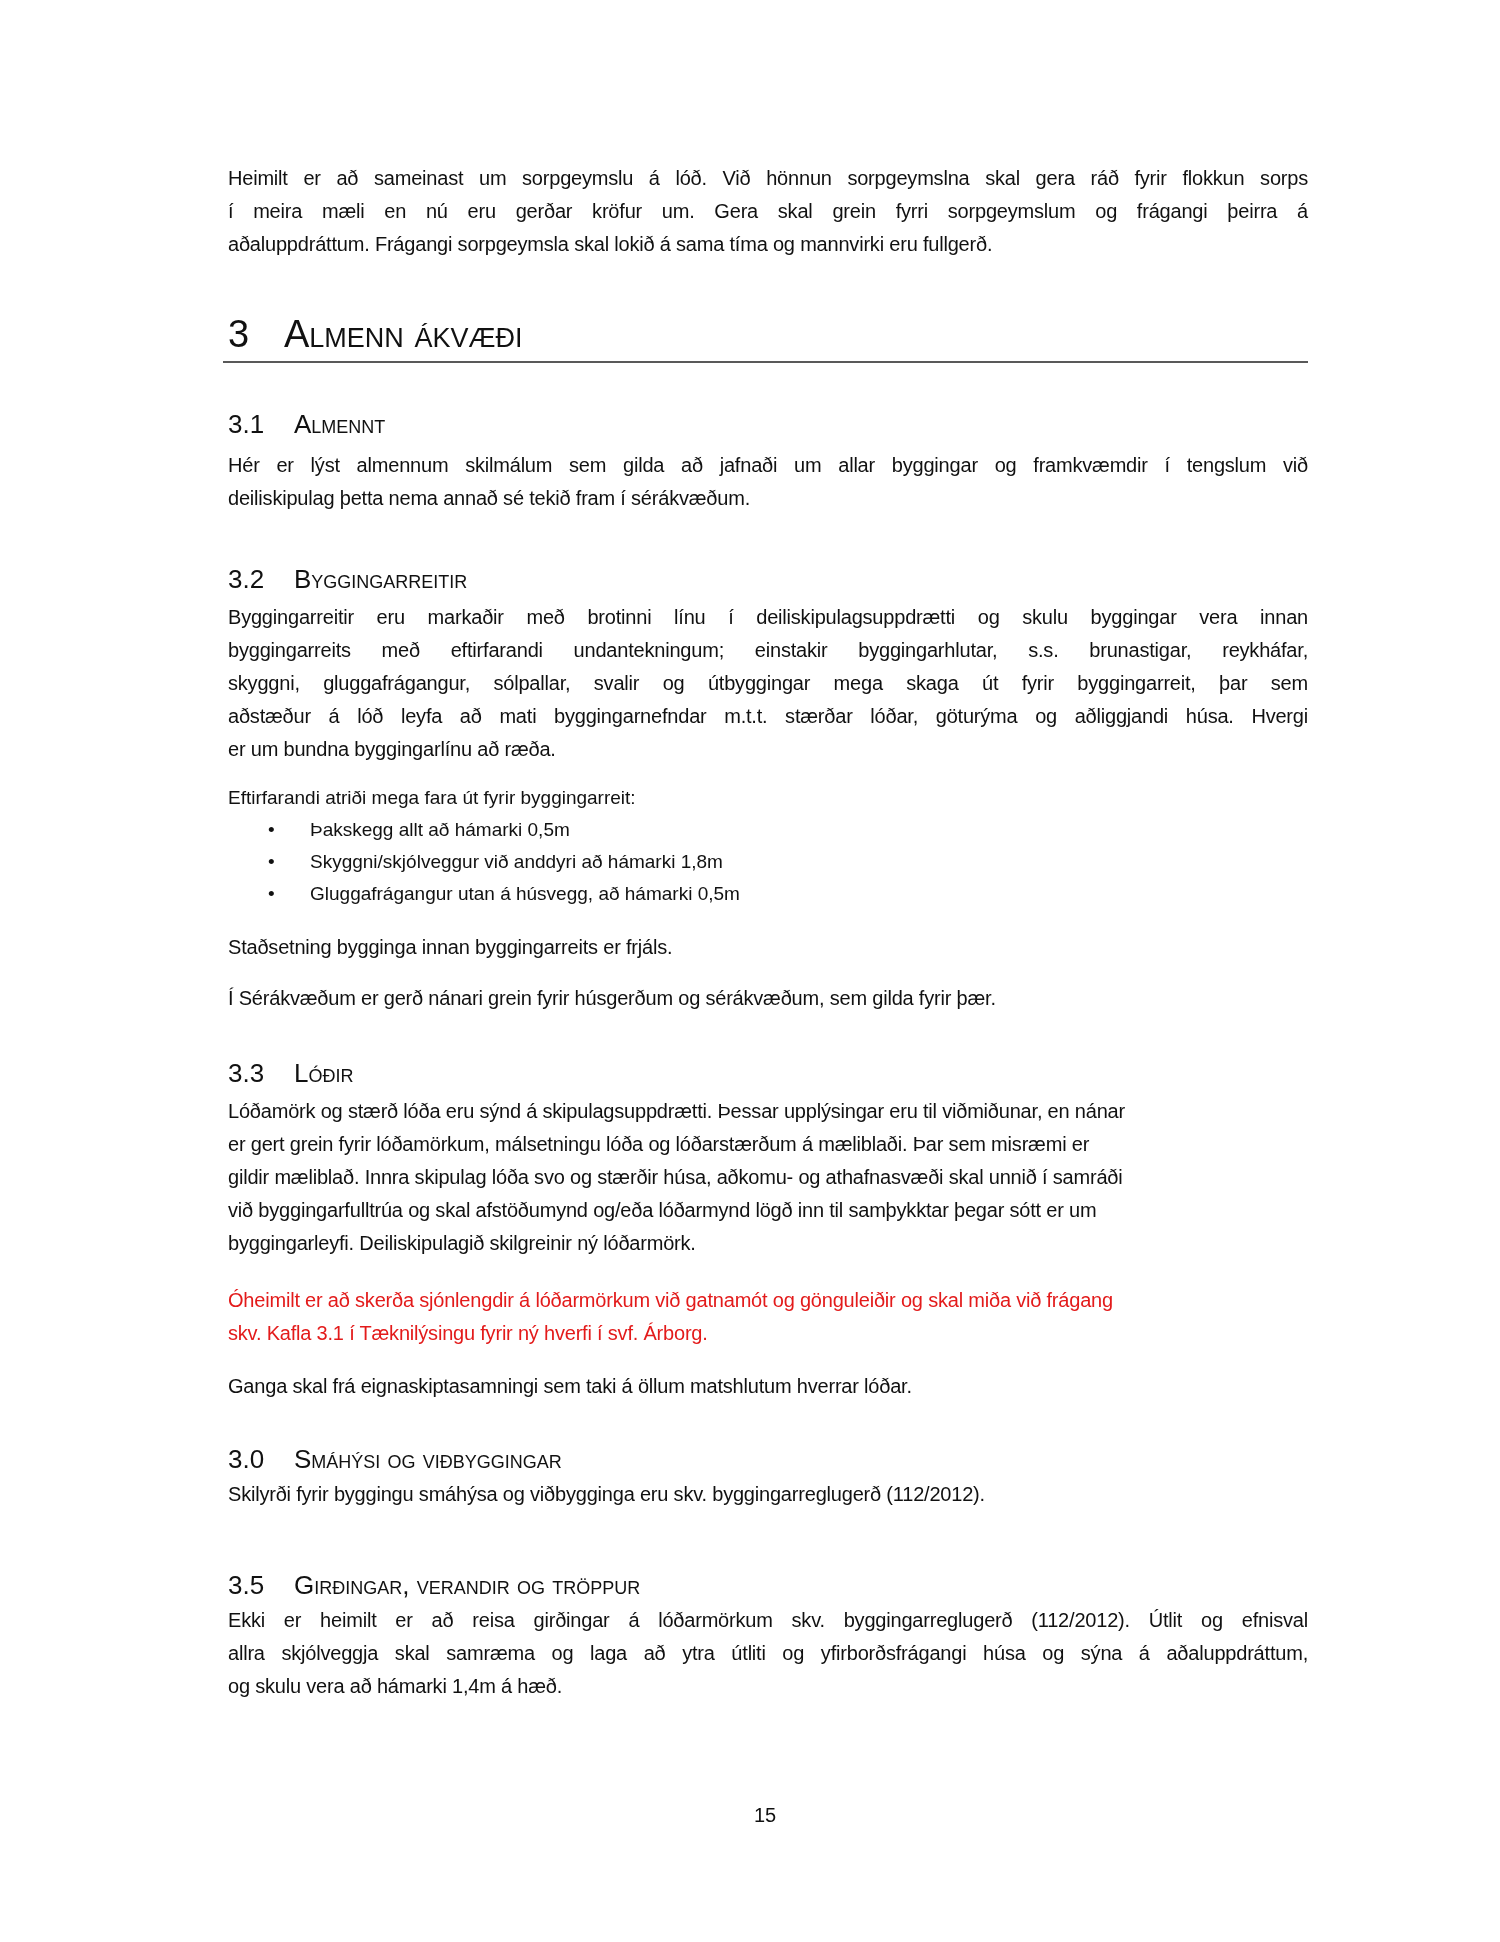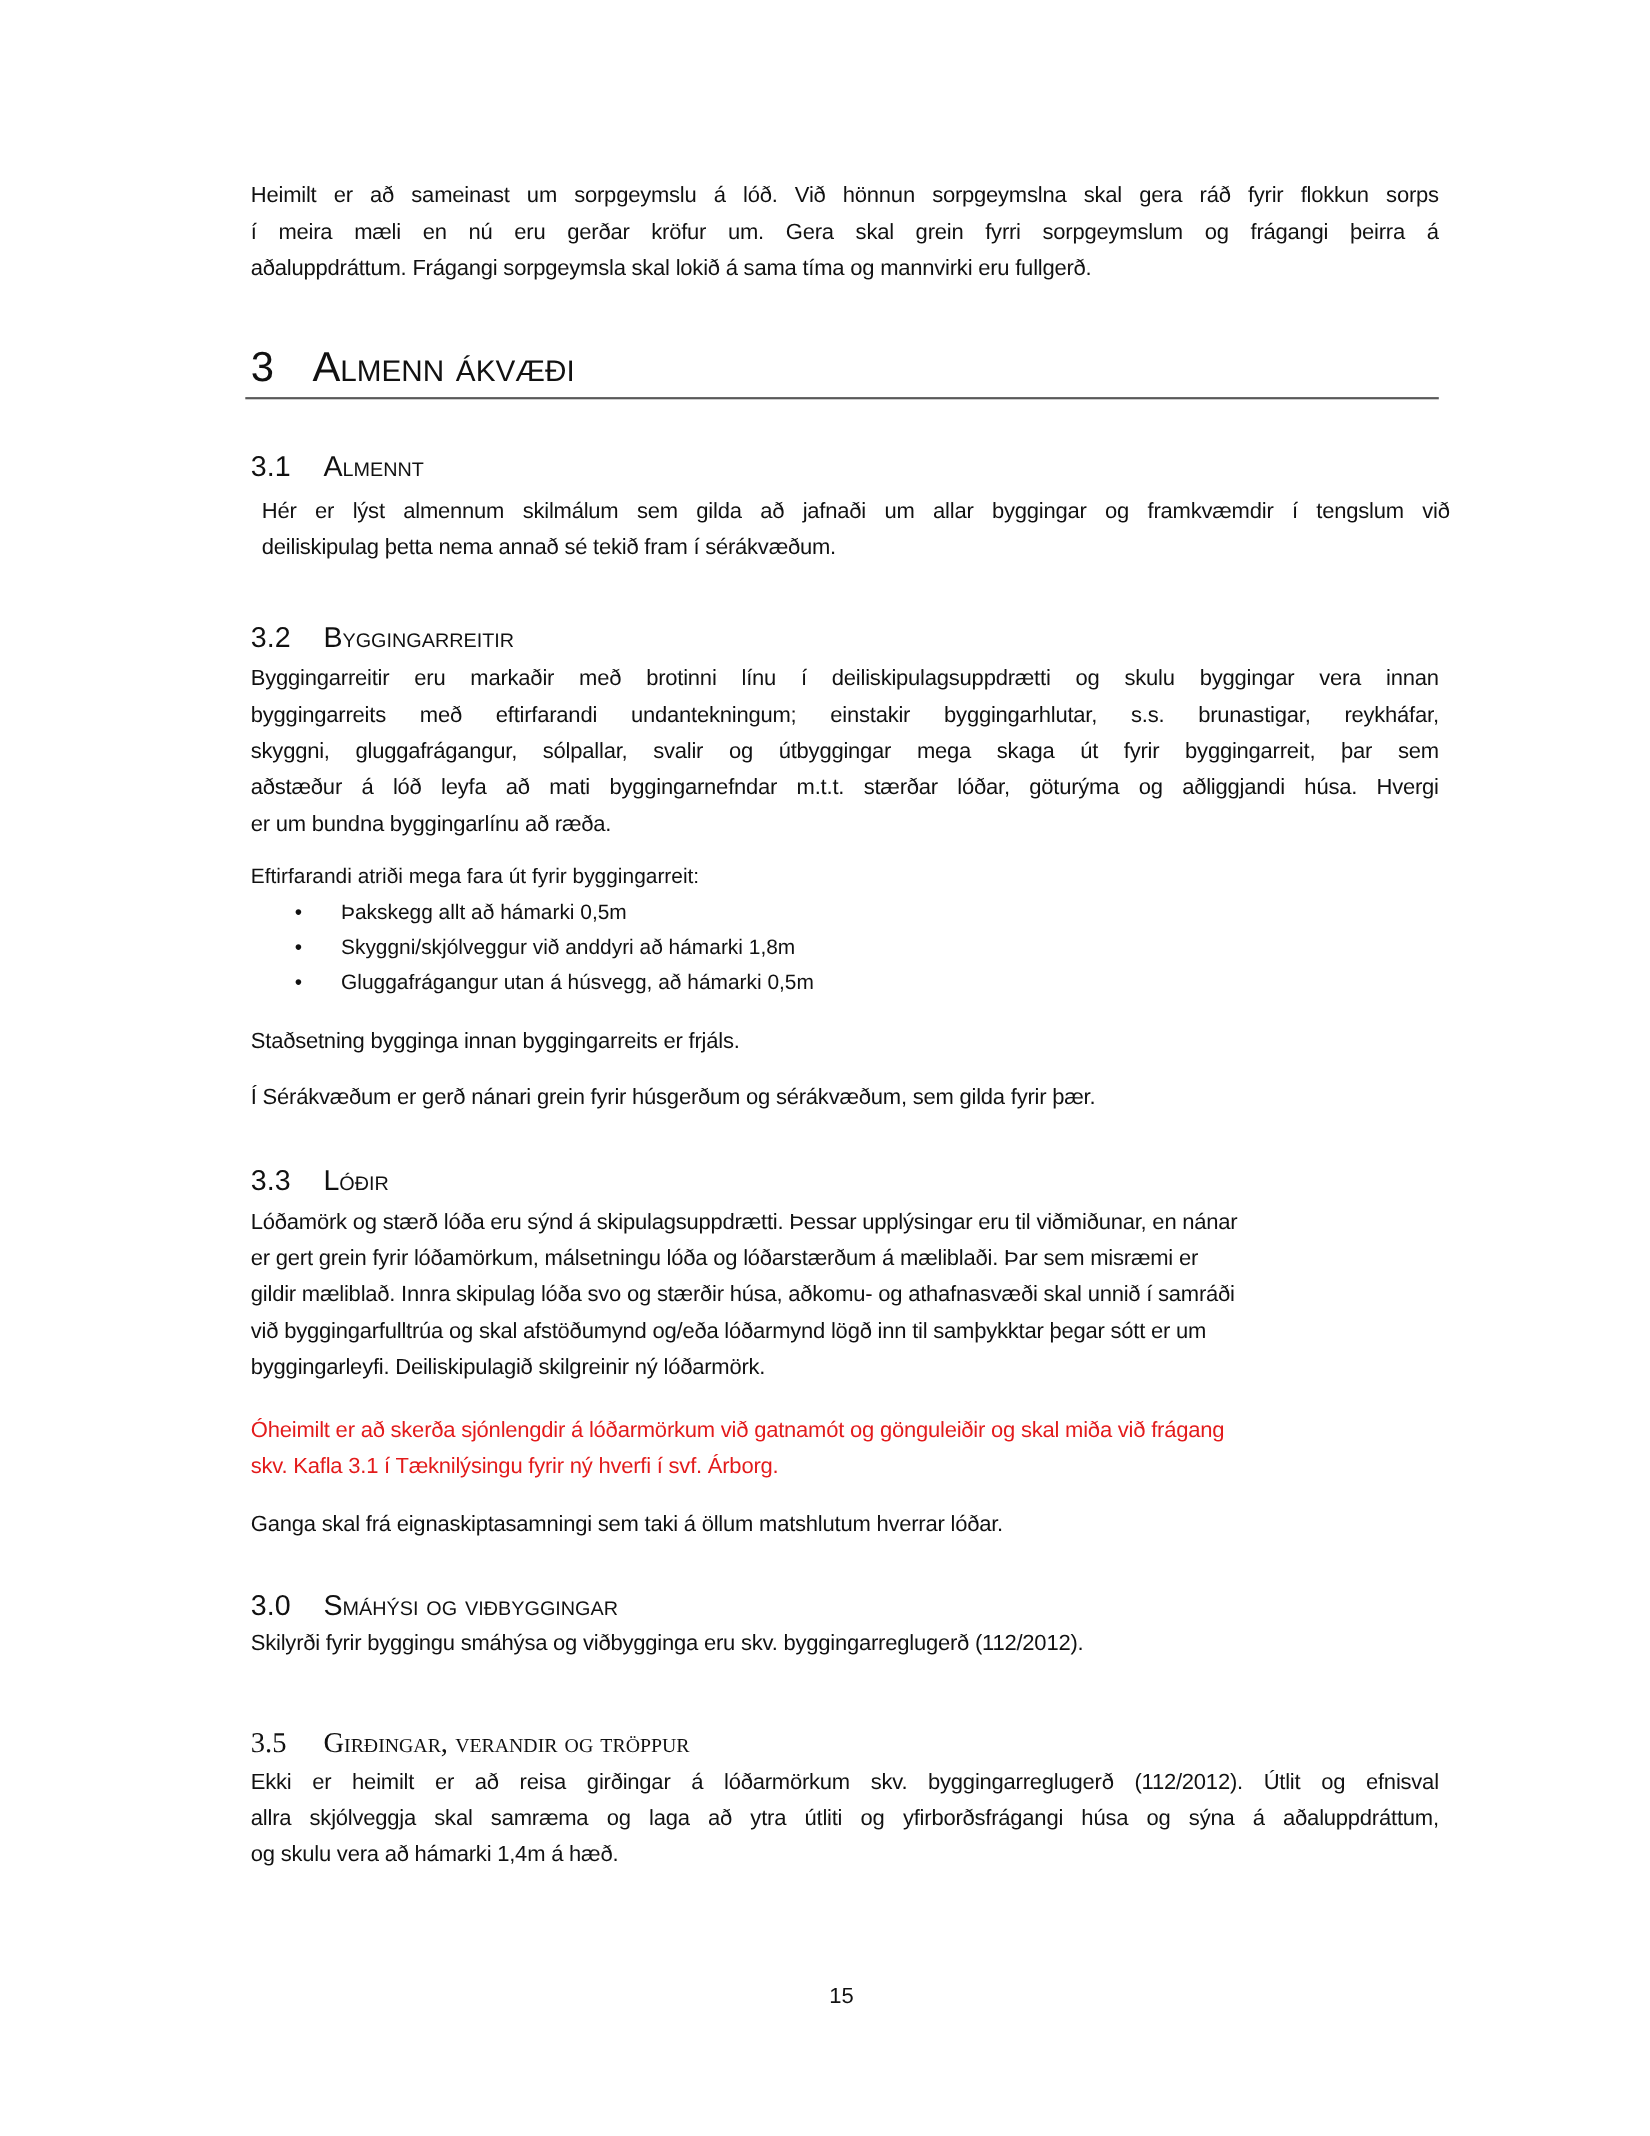--- a/index.html
+++ b/index.html
@@ -34,21 +34,21 @@
   </div>
 
   <div class="blk h1" style="top:312px;">
     <span class="num">3</span><span>Almenn ákvæði</span>
   </div>
   <div class="rule"></div>
 
   <div class="blk h2" style="top:408px;">
     <span class="num">3.1</span><span>Almennt</span>
   </div>
-  <div class="blk body-text justify" style="top:449px;margin-left:10px;">
+  <div class="blk body-text justify" style="top:449px;">
     <span class="ln">Hér er lýst almennum skilmálum sem gilda að jafnaði um allar byggingar og framkvæmdir í tengslum við</span>
     <span class="ln last">deiliskipulag þetta nema annað sé tekið fram í sérákvæðum.</span>
   </div>
 
   <div class="blk h2" style="top:563px;">
     <span class="num">3.2</span><span>Byggingarreitir</span>
   </div>
   <div class="blk body-text justify" style="top:601px;">
     <span class="ln">Byggingarreitir eru markaðir með brotinni línu í deiliskipulagsuppdrætti og skulu byggingar vera innan</span>
     <span class="ln">byggingarreits með eftirfarandi undantekningum; einstakir byggingarhlutar, s.s. brunastigar, reykháfar,</span>
@@ -85,21 +85,21 @@
   </div>
   <div class="blk body-text" style="top:1370px;">Ganga skal frá eignaskiptasamningi sem taki á öllum matshlutum hverrar lóðar.</div>
 
   <div class="blk h2" style="top:1443px;">
     <span class="num">3.0</span><span>Smáhýsi og viðbyggingar</span>
   </div>
   <div class="blk body-text" style="top:1478px;">
     <div>Skilyrði fyrir byggingu smáhýsa og viðbygginga eru skv. byggingarreglugerð (112/2012).</div>
   </div>
 
-  <div class="blk h2" style="top:1569px;font-family:Liberation Serif, serif;">
+  <div class="blk h2" style="top:1569px;">
     <span class="num">3.5</span><span>Girðingar, verandir og tröppur</span>
   </div>
   <div class="blk body-text justify" style="top:1604px;">
     <span class="ln">Ekki er heimilt er að reisa girðingar á lóðarmörkum skv. byggingarreglugerð (112/2012). Útlit og efnisval</span>
     <span class="ln">allra skjólveggja skal samræma og laga að ytra útliti og yfirborðsfrágangi húsa og sýna á aðaluppdráttum,</span>
     <span class="ln last">og skulu vera að hámarki 1,4m á hæð.</span>
   </div>
 
   <div class="pagenum">15</div>
 </div>

